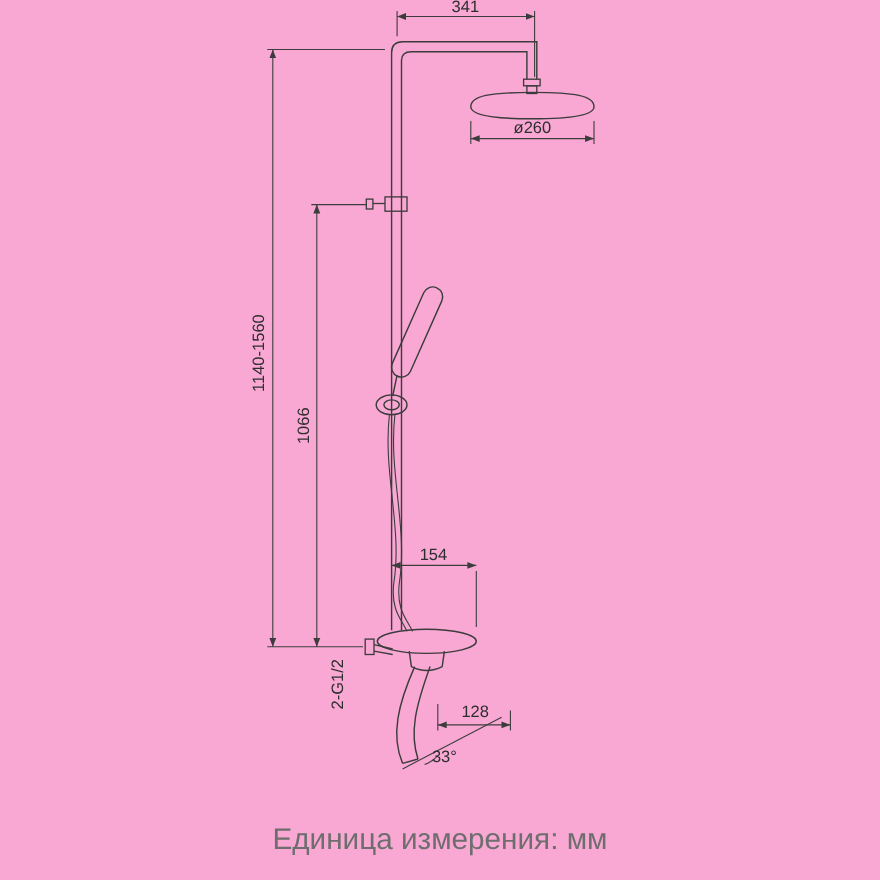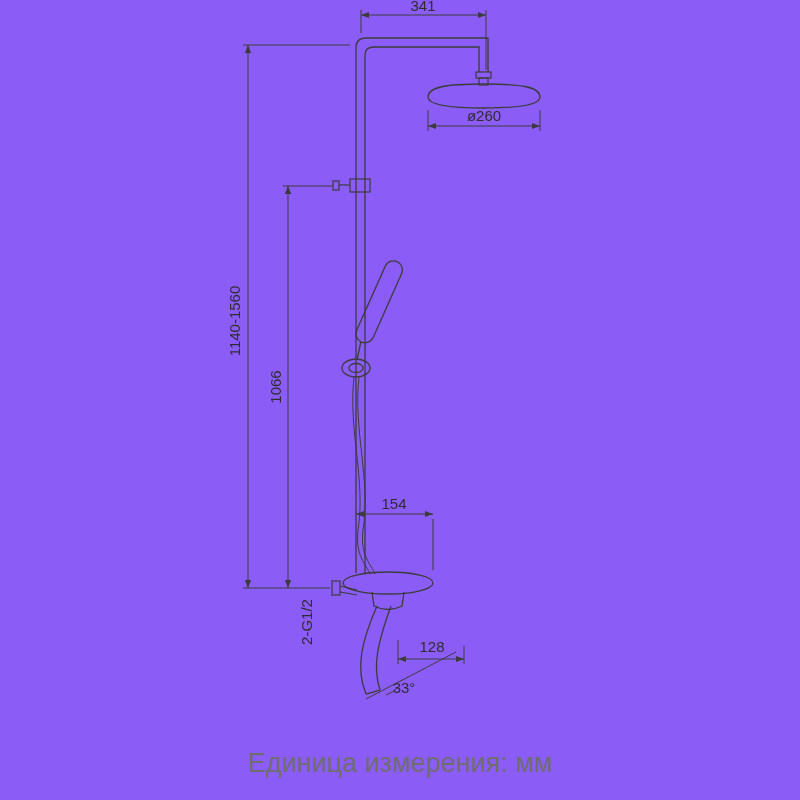--- a/index.html
+++ b/index.html
@@ -7,21 +7,21 @@
     padding: 0;
     background: #ffffff;
     width: 800px;
     height: 800px;
     font-family: "Liberation Sans", sans-serif;
   }
   .page {
     position: relative;
     width: 800px;
     height: 800px;
-    background: #8b5cf6;
+    background: #f9a8d4;
     overflow: hidden;
   }
   svg { display: block; }
   text {
     font-family: "Liberation Sans", sans-serif;
     fill: #2e2e2e;
     font-size: 15px;
   }
   text.dim { font-size: 15px; }
   text.caption {

